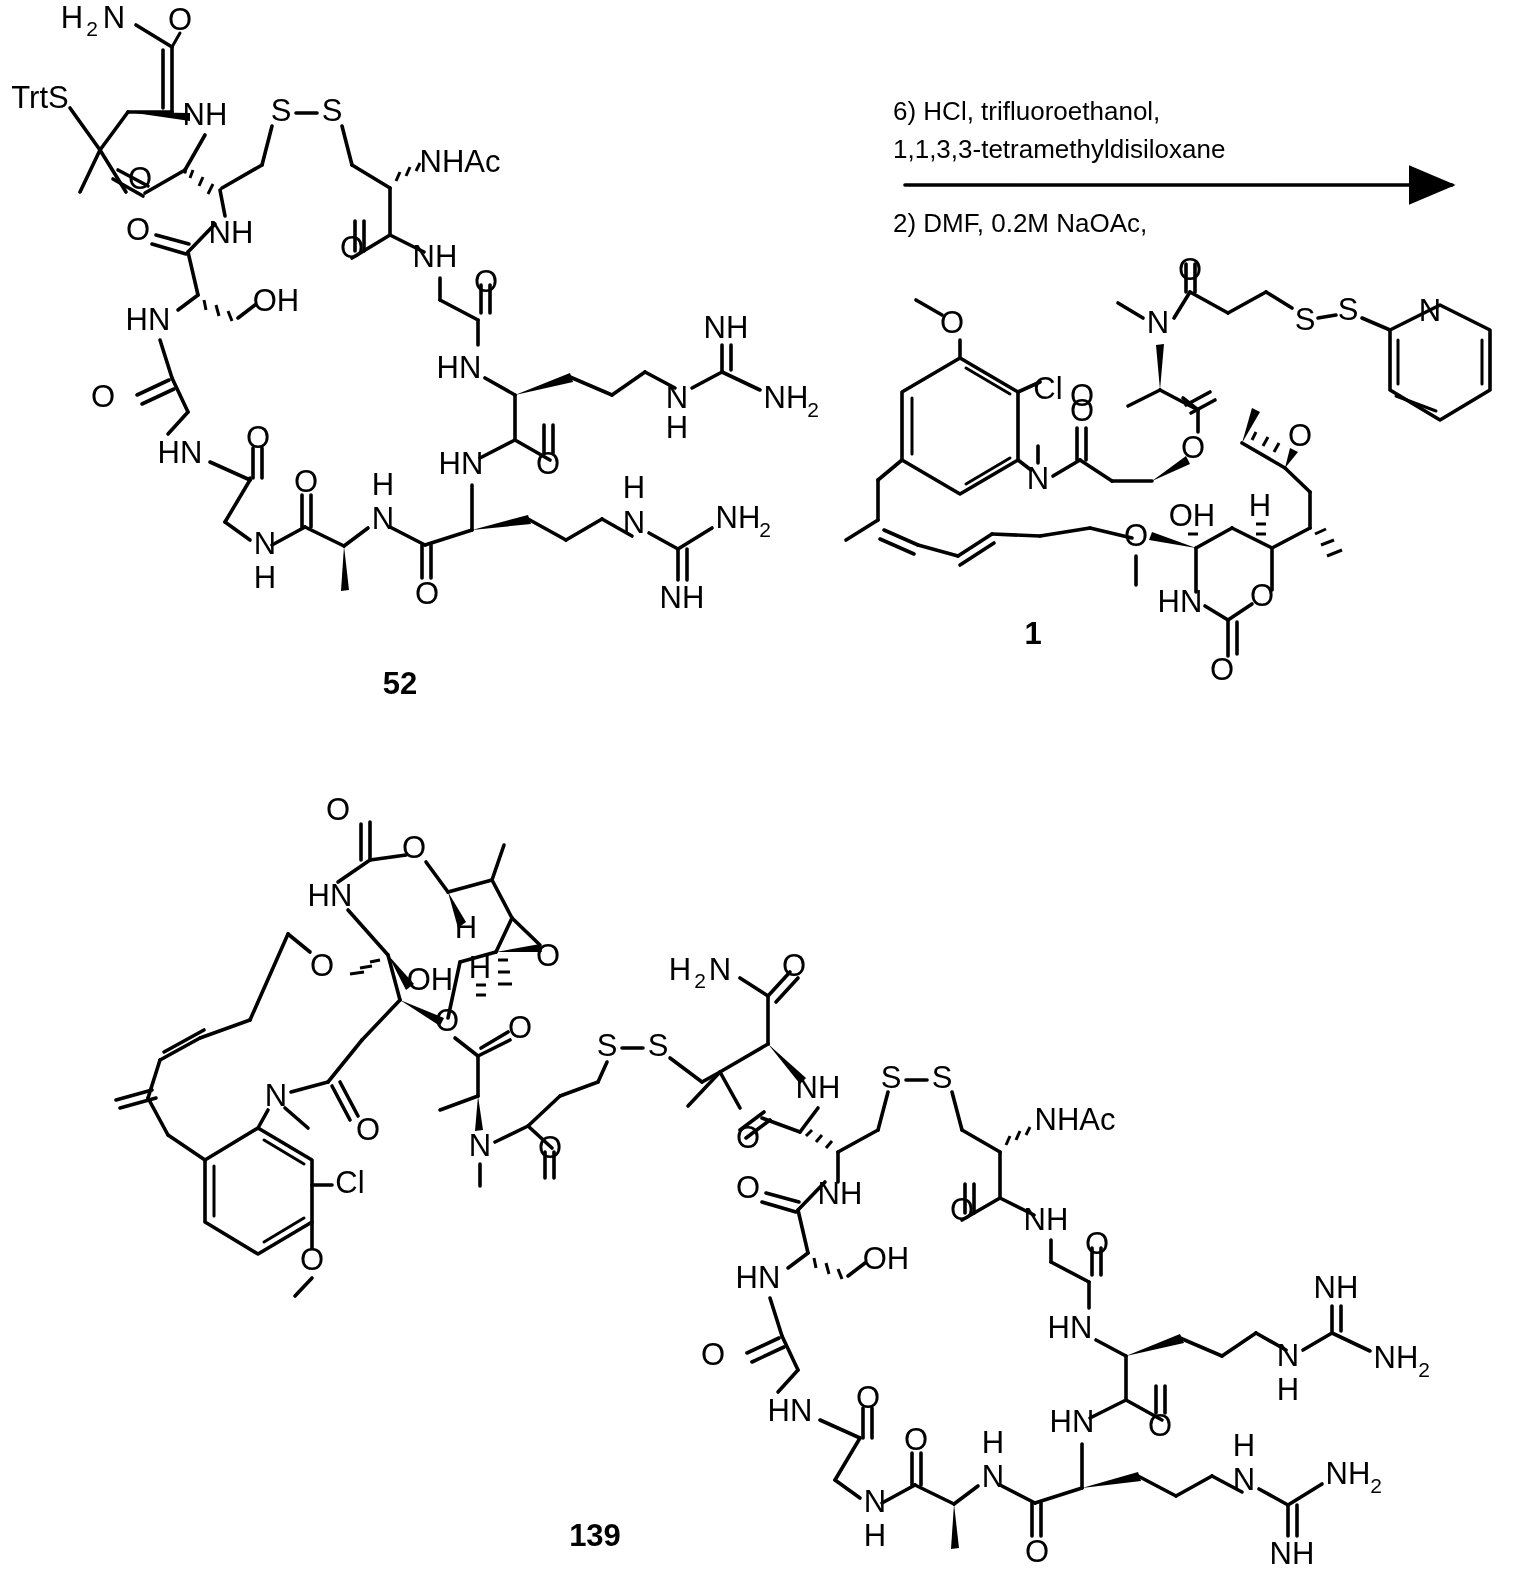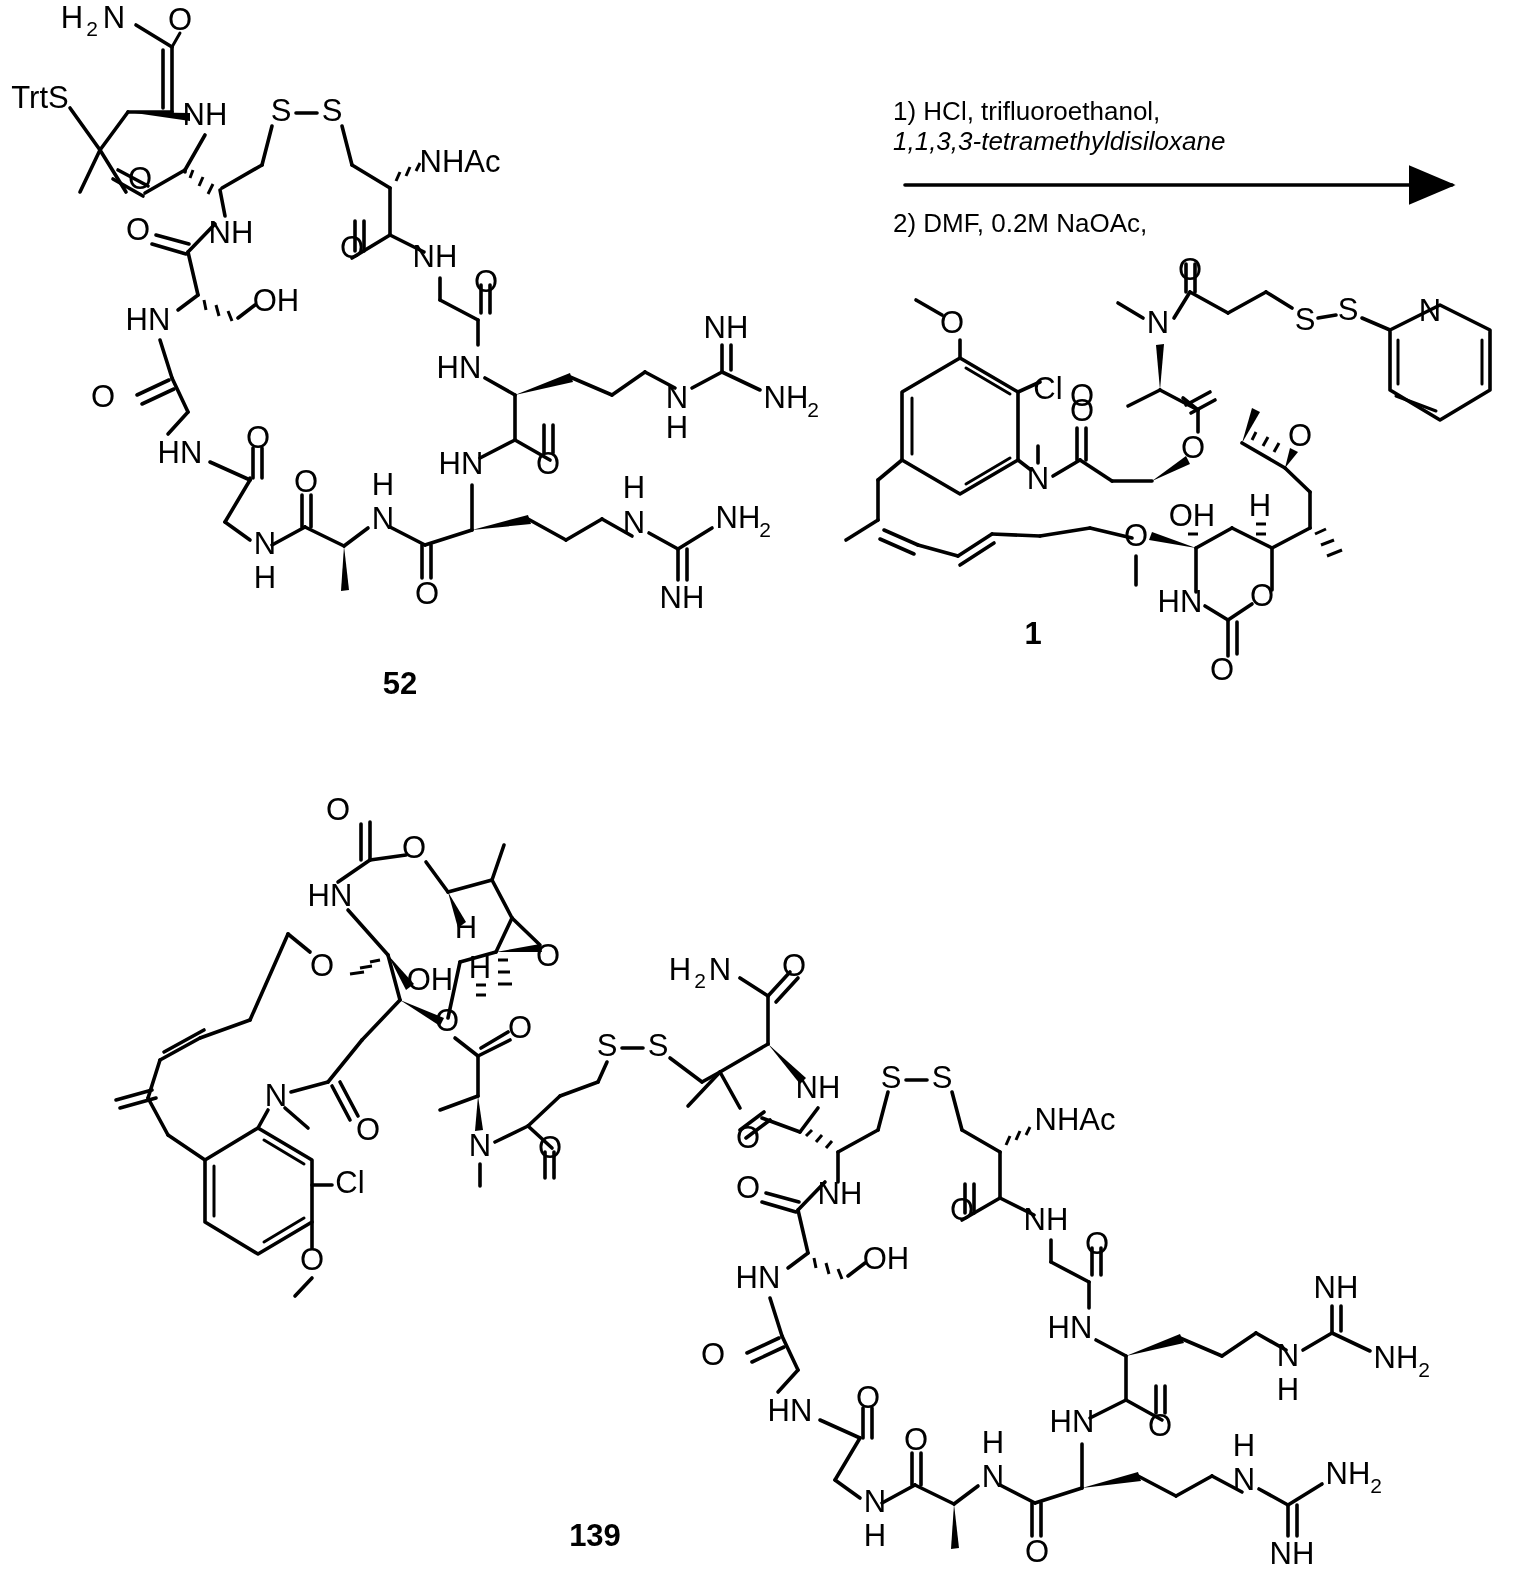--- a/index.html
+++ b/index.html
@@ -18,22 +18,22 @@
   .cmpd{font-family:"Liberation Sans",sans-serif;font-size:31px;font-weight:bold;fill:#000;
         dominant-baseline:middle;text-anchor:middle;}
   .cond{position:absolute;font-family:"Liberation Sans",sans-serif;font-size:26px;color:#000;
         white-space:nowrap;line-height:1.28;}
 </style>
 </head>
 <body>
 
 <div id="page">
 
-  <div class="cond" style="left:893px; top:95px;">1) HCl, trifluoroethanol,</div>
-  <div class="cond" style="left:893px; top:125px;font-style:italic;">1,1,3,3-tetramethyldisiloxane</div>
+  <div class="cond" style="left:893px; top:95px;">6) HCl, trifluoroethanol,</div>
+  <div class="cond" style="left:893px; top:133px;">1,1,3,3-tetramethyldisiloxane</div>
   <div class="cond" style="left:893px; top:207px;text-align:right;">2) DMF, 0.2M NaOAc,</div>
 
   <svg class="sheet" viewBox="0 0 1518 1595">
     <defs>
       <marker id="arrowhead" markerWidth="13" markerHeight="11" refX="12" refY="5.5" orient="auto">
         <polygon points="0,0 13,5.5 0,11" fill="#000"></polygon>
       </marker>
     </defs>
 
     <g>

